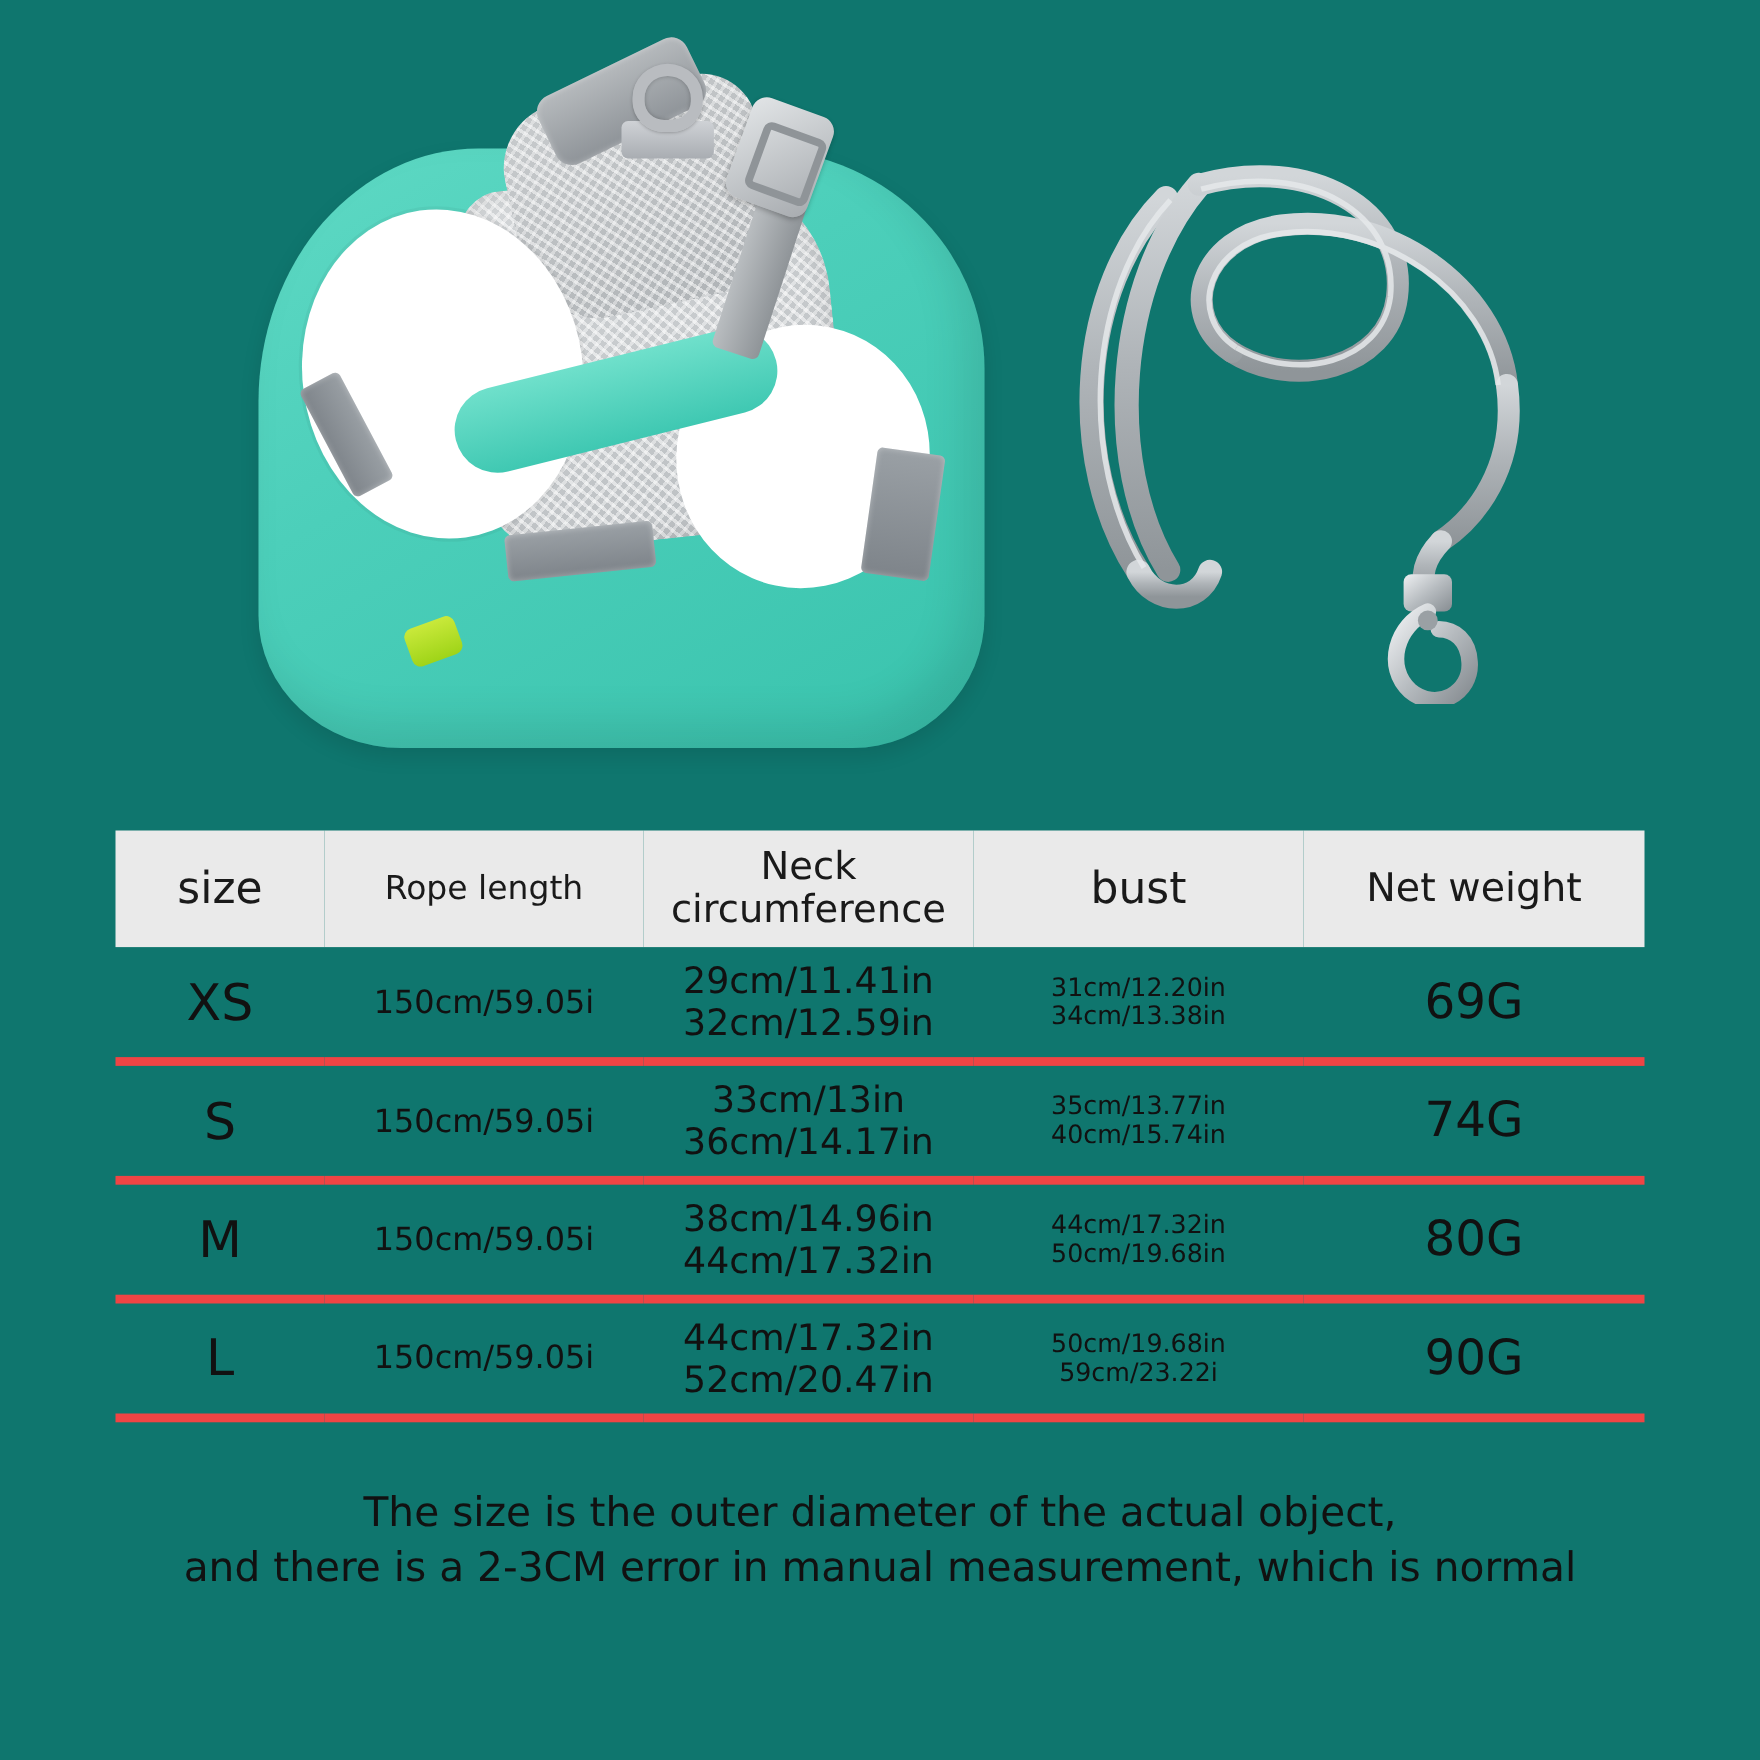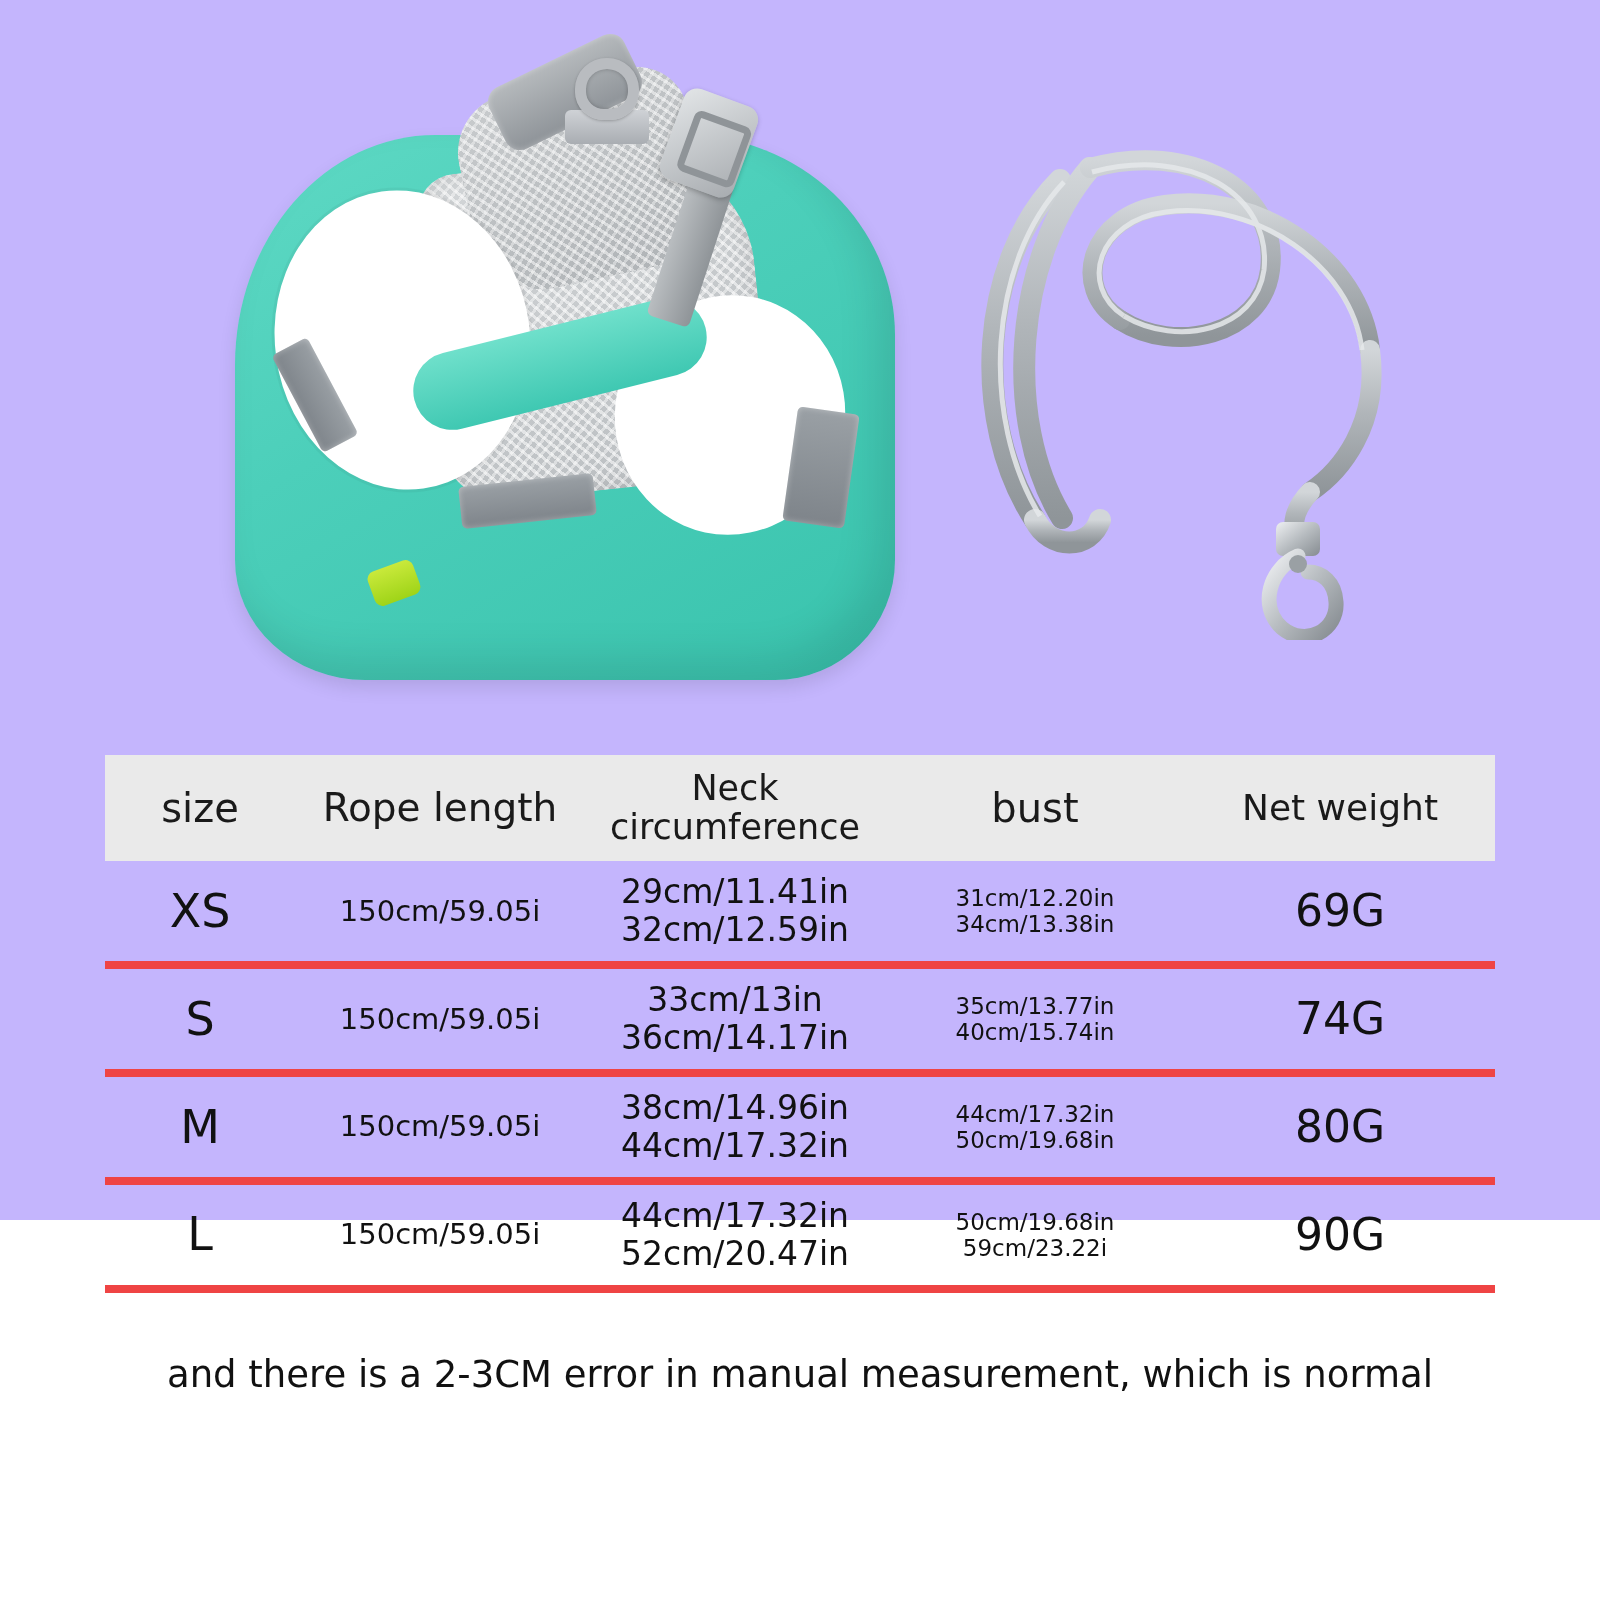--- a/index.html
+++ b/index.html
@@ -6,22 +6,22 @@
   html, body {
     margin: 0; padding: 0;
     width: 1600px; height: 1600px;
     background: #ffffff;
     font-family: "DejaVu Sans", sans-serif;
     overflow: hidden;
   }
   .page {
     position: relative;
     width: 1600px;
-    height: 1220px;
-    background: #c4b5fd;
+    height: 1600px;
+    background: #0f766e;
   }
 
   
   .product-area {
     position: absolute;
     left: 0; top: 0;
     width: 1600px; height: 740px;
   }
 
   
@@ -179,21 +179,21 @@
   }
   table.size-table thead th {
     background: #eaeaea;
     font-weight: normal;
     color: #1a1a1a;
     padding: 14px 4px;
     text-align: center;
     line-height: 1.12;
   }
   .th-size      { width: 190px; font-size: 40px; }
-  .th-rope      { width: 290px; font-size: 39px; }
+  .th-rope      { width: 290px; font-size: 30px; }
   .th-neck      { width: 300px; font-size: 35px; }
   .th-bust      { width: 300px; font-size: 40px; }
   .th-weight    { width: 310px; font-size: 36px; }
 
   table.size-table tbody td {
     border-bottom: 8px solid #ef4444;
     text-align: center;
     color: #111;
     padding: 12px 2px;
     line-height: 1.15;
@@ -341,16 +341,17 @@
             <span class="sub">50cm/19.68in</span>
             <span class="sub">59cm/23.22i</span>
           </td>
           <td class="td-weight">90G</td>
         </tr>
       </tbody>
     </table>
   </div>
 
   <div class="footnote">
+    <span class="l1">The size is the outer diameter of the actual object,</span>
     <span class="l2">and there is a 2-3CM error in manual measurement, which is normal</span>
   </div>
 
 </div>
 
 </body></html>

